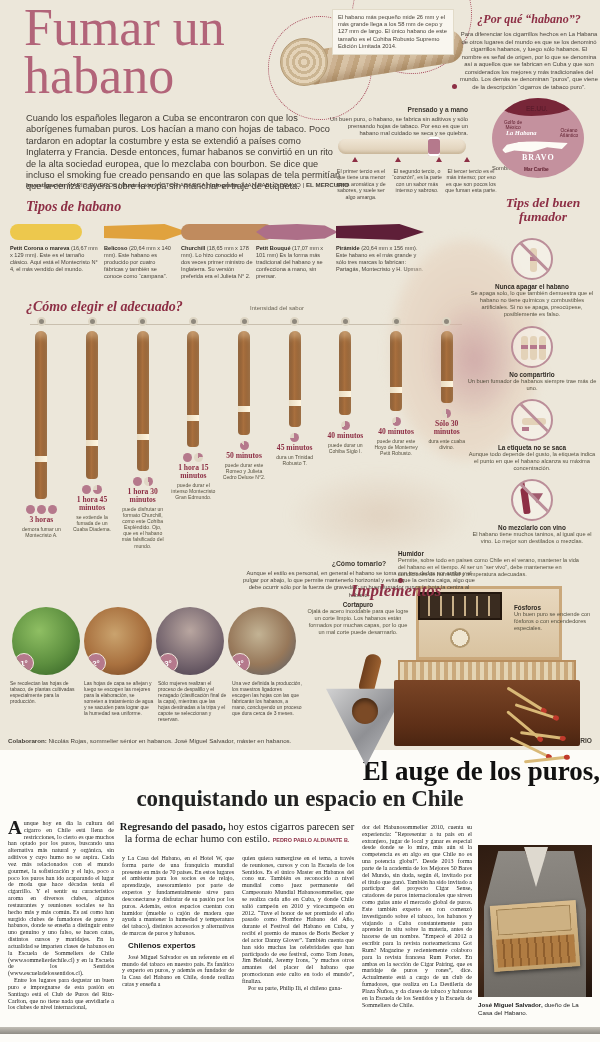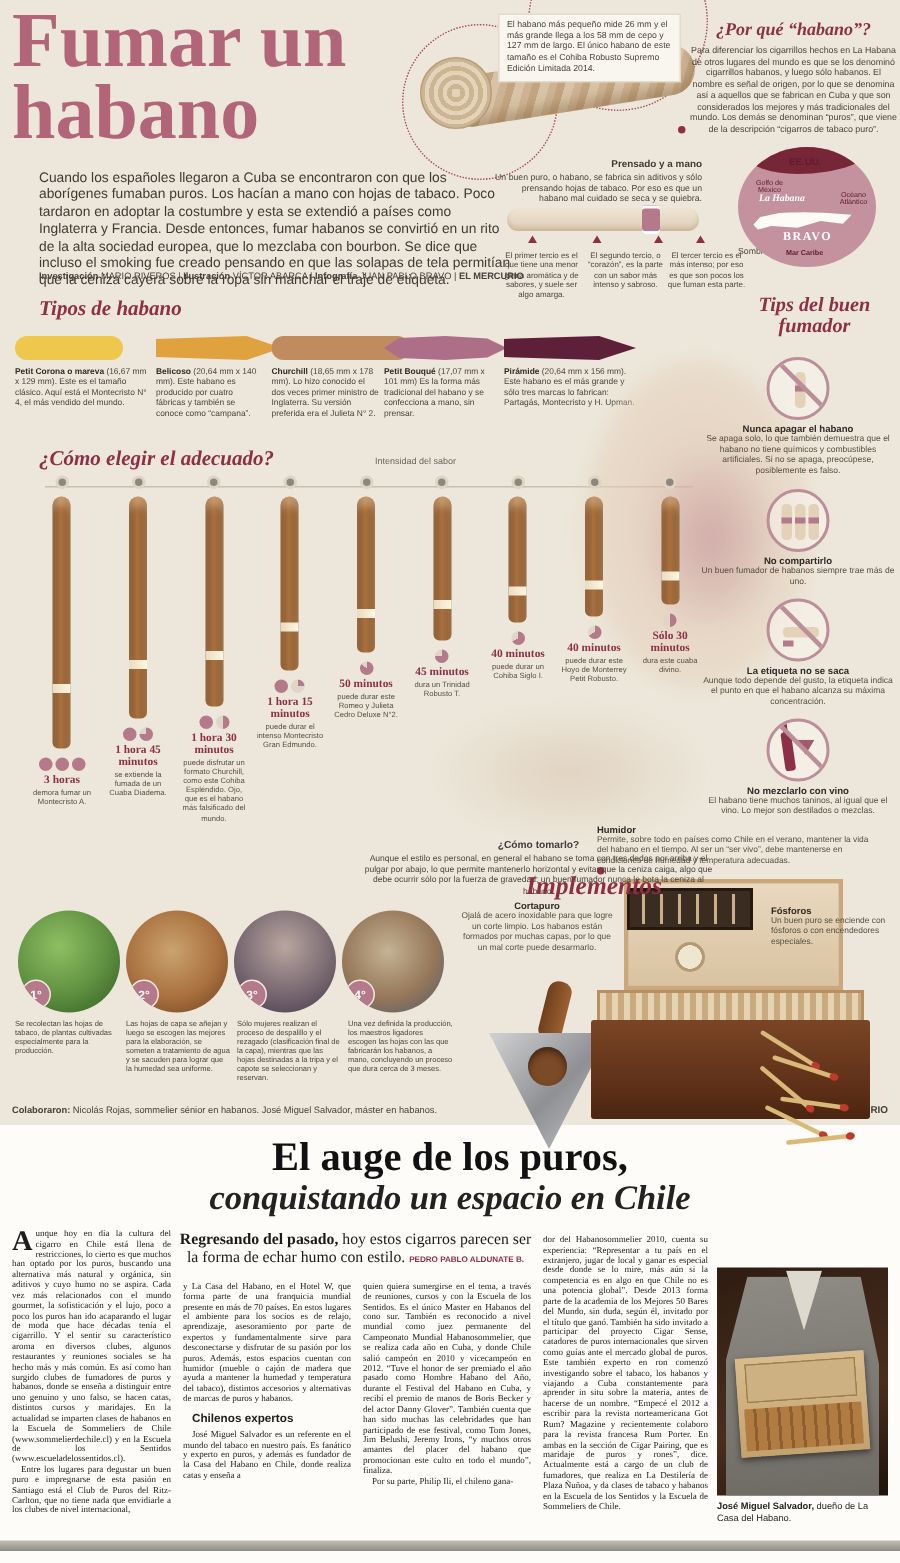--- a/index.html
+++ b/index.html
@@ -7,22 +7,22 @@
     --rose:#b5798c; --rose-title:#b26479; --ink:#3f3a33; --ink-soft:#55503f;
     --line:#c9bfae;
   }
   *{margin:0;padding:0;box-sizing:border-box;}
   html,body{background:#888;}
   .page{position:relative;width:600px;height:1042px;margin:0 auto;background:var(--bg);
     font-family:"Liberation Sans",sans-serif;color:var(--ink);overflow:hidden;}
   .abs{position:absolute;}
   .sec-title{font-family:"Liberation Serif",serif;font-style:italic;font-weight:bold;color:var(--maroon);}
   
-  .main-title{left:8px;top:4px;width:320px;font-size:52px;line-height:.92;color:var(--rose-title);
-    font-family:"Liberation Serif",serif;font-weight:bold;}
+  .main-title{left:24px;top:4px;width:320px;font-size:52px;line-height:.92;color:var(--rose-title);
+    font-family:"Liberation Serif",serif;font-weight:normal;}
   .intro{left:26px;top:113px;width:316px;font-size:9.2px;line-height:1.24;color:var(--ink);}
   .credits{left:26px;top:181px;width:420px;font-size:6.2px;color:#46413a;}
   .credits b{font-weight:bold;}
   
   .deco-circle{border:1.5px dotted #a84a5c;border-radius:50%;}
   .cigar-illu{left:296px;top:40px;width:168px;height:34px;border-radius:17px;transform:rotate(-9deg);
     background:repeating-linear-gradient(115deg,#d8c3a6 0 6px,#cdb393 6px 11px,#c2a57f 11px 16px);
     box-shadow:inset 0 -6px 8px rgba(120,85,50,.35);}
   .cigar-cross{left:280px;top:38px;width:48px;height:48px;border-radius:50%;
     background:repeating-radial-gradient(circle at 50% 50%,#e4d3b8 0 3px,#cbb592 3px 6px);
@@ -129,24 +129,24 @@
     background:radial-gradient(#efe6d2 55%,#b39a72 56%);}
   .humi-base{position:absolute;left:6px;top:96px;width:186px;height:66px;
     background:linear-gradient(#7a4526,#5d2f17 70%,#4a2511);border-radius:2px;}
   .humi-tray{position:absolute;left:10px;top:76px;width:178px;height:24px;
     background:repeating-linear-gradient(90deg,#e4d4b4 0 4px,#caa97c 4px 8px);border:2px solid #b98f5f;}
   .matches{left:498px;top:688px;width:96px;height:96px;z-index:2;}
   .match{position:absolute;width:44px;height:3px;background:#d9b977;border-radius:2px;}
   .match::after{content:"";position:absolute;right:-2px;top:-1px;width:6px;height:5px;border-radius:50%;background:#c03a2c;}
   
   .article-bg{left:0;top:750px;width:600px;height:292px;background:#fdfcf8;}
-  .headline1{left:0;top:756px;width:600px;text-align:center;font-family:"Liberation Serif",serif;
+  .headline1{left:0;top:756px;width:600px;text-align:right;font-family:"Liberation Serif",serif;
     font-weight:bold;font-size:27px;color:#111;}
   .headline2{left:0;top:786px;width:600px;text-align:center;font-family:"Liberation Serif",serif;
-    font-size:23px;color:#222;font-style:italic;}
+    font-size:23px;color:#222;}
   .lead{left:116px;top:821px;width:242px;text-align:center;font-family:"Liberation Serif",serif;
     font-size:10.5px;line-height:1.18;color:#1a1a1a;}
   .lead .byline{font-family:"Liberation Sans",sans-serif;font-weight:bold;font-size:5.4px;color:var(--maroon);}
   .acol{font-family:"Liberation Serif",serif;font-size:6px;line-height:1.14;text-align:justify;color:#1c1c1c;overflow:hidden;}
   .acol p+p{text-indent:6px;}
   .dropcap{float:left;font-size:19px;line-height:.85;padding-right:2px;font-weight:bold;}
   .subhead{font-family:"Liberation Sans",sans-serif;font-weight:bold;font-size:7.8px;margin:5px 0 3px;text-align:left;}
   .col1{left:8px;top:820px;width:106px;height:204px;}
   .col2{left:122px;top:855px;width:112px;height:168px;}
   .col3{left:242px;top:855px;width:112px;height:168px;}

